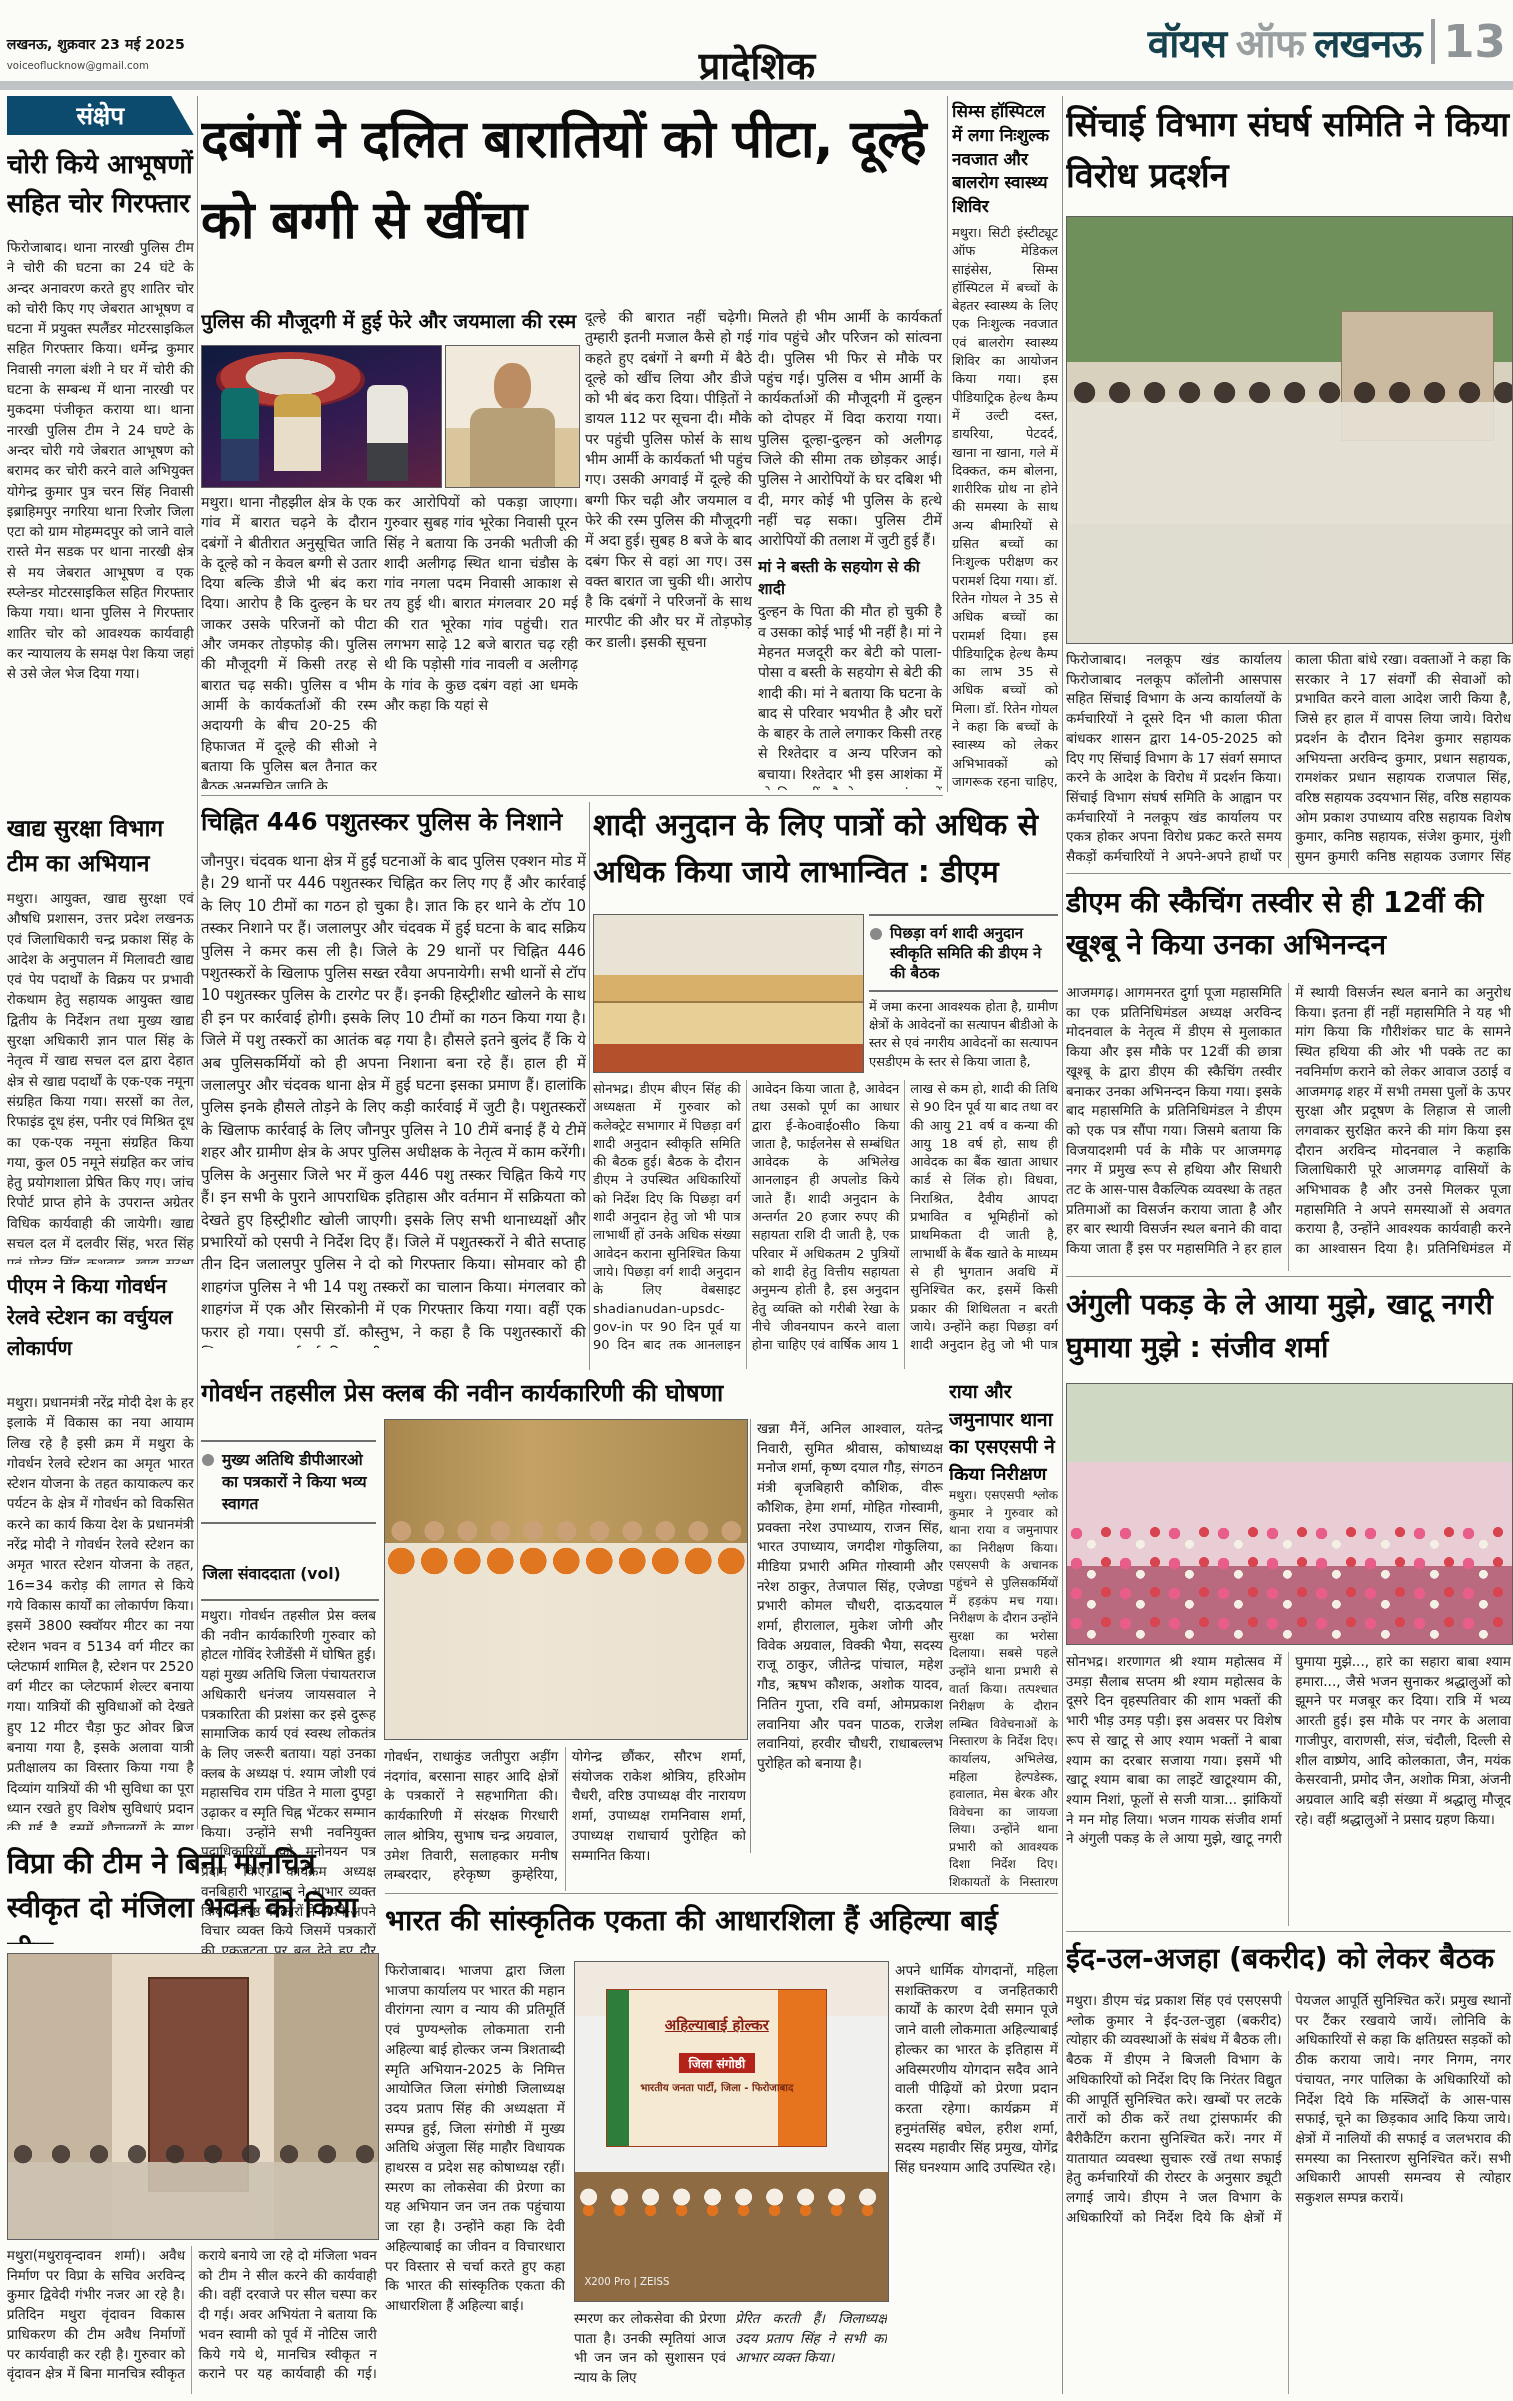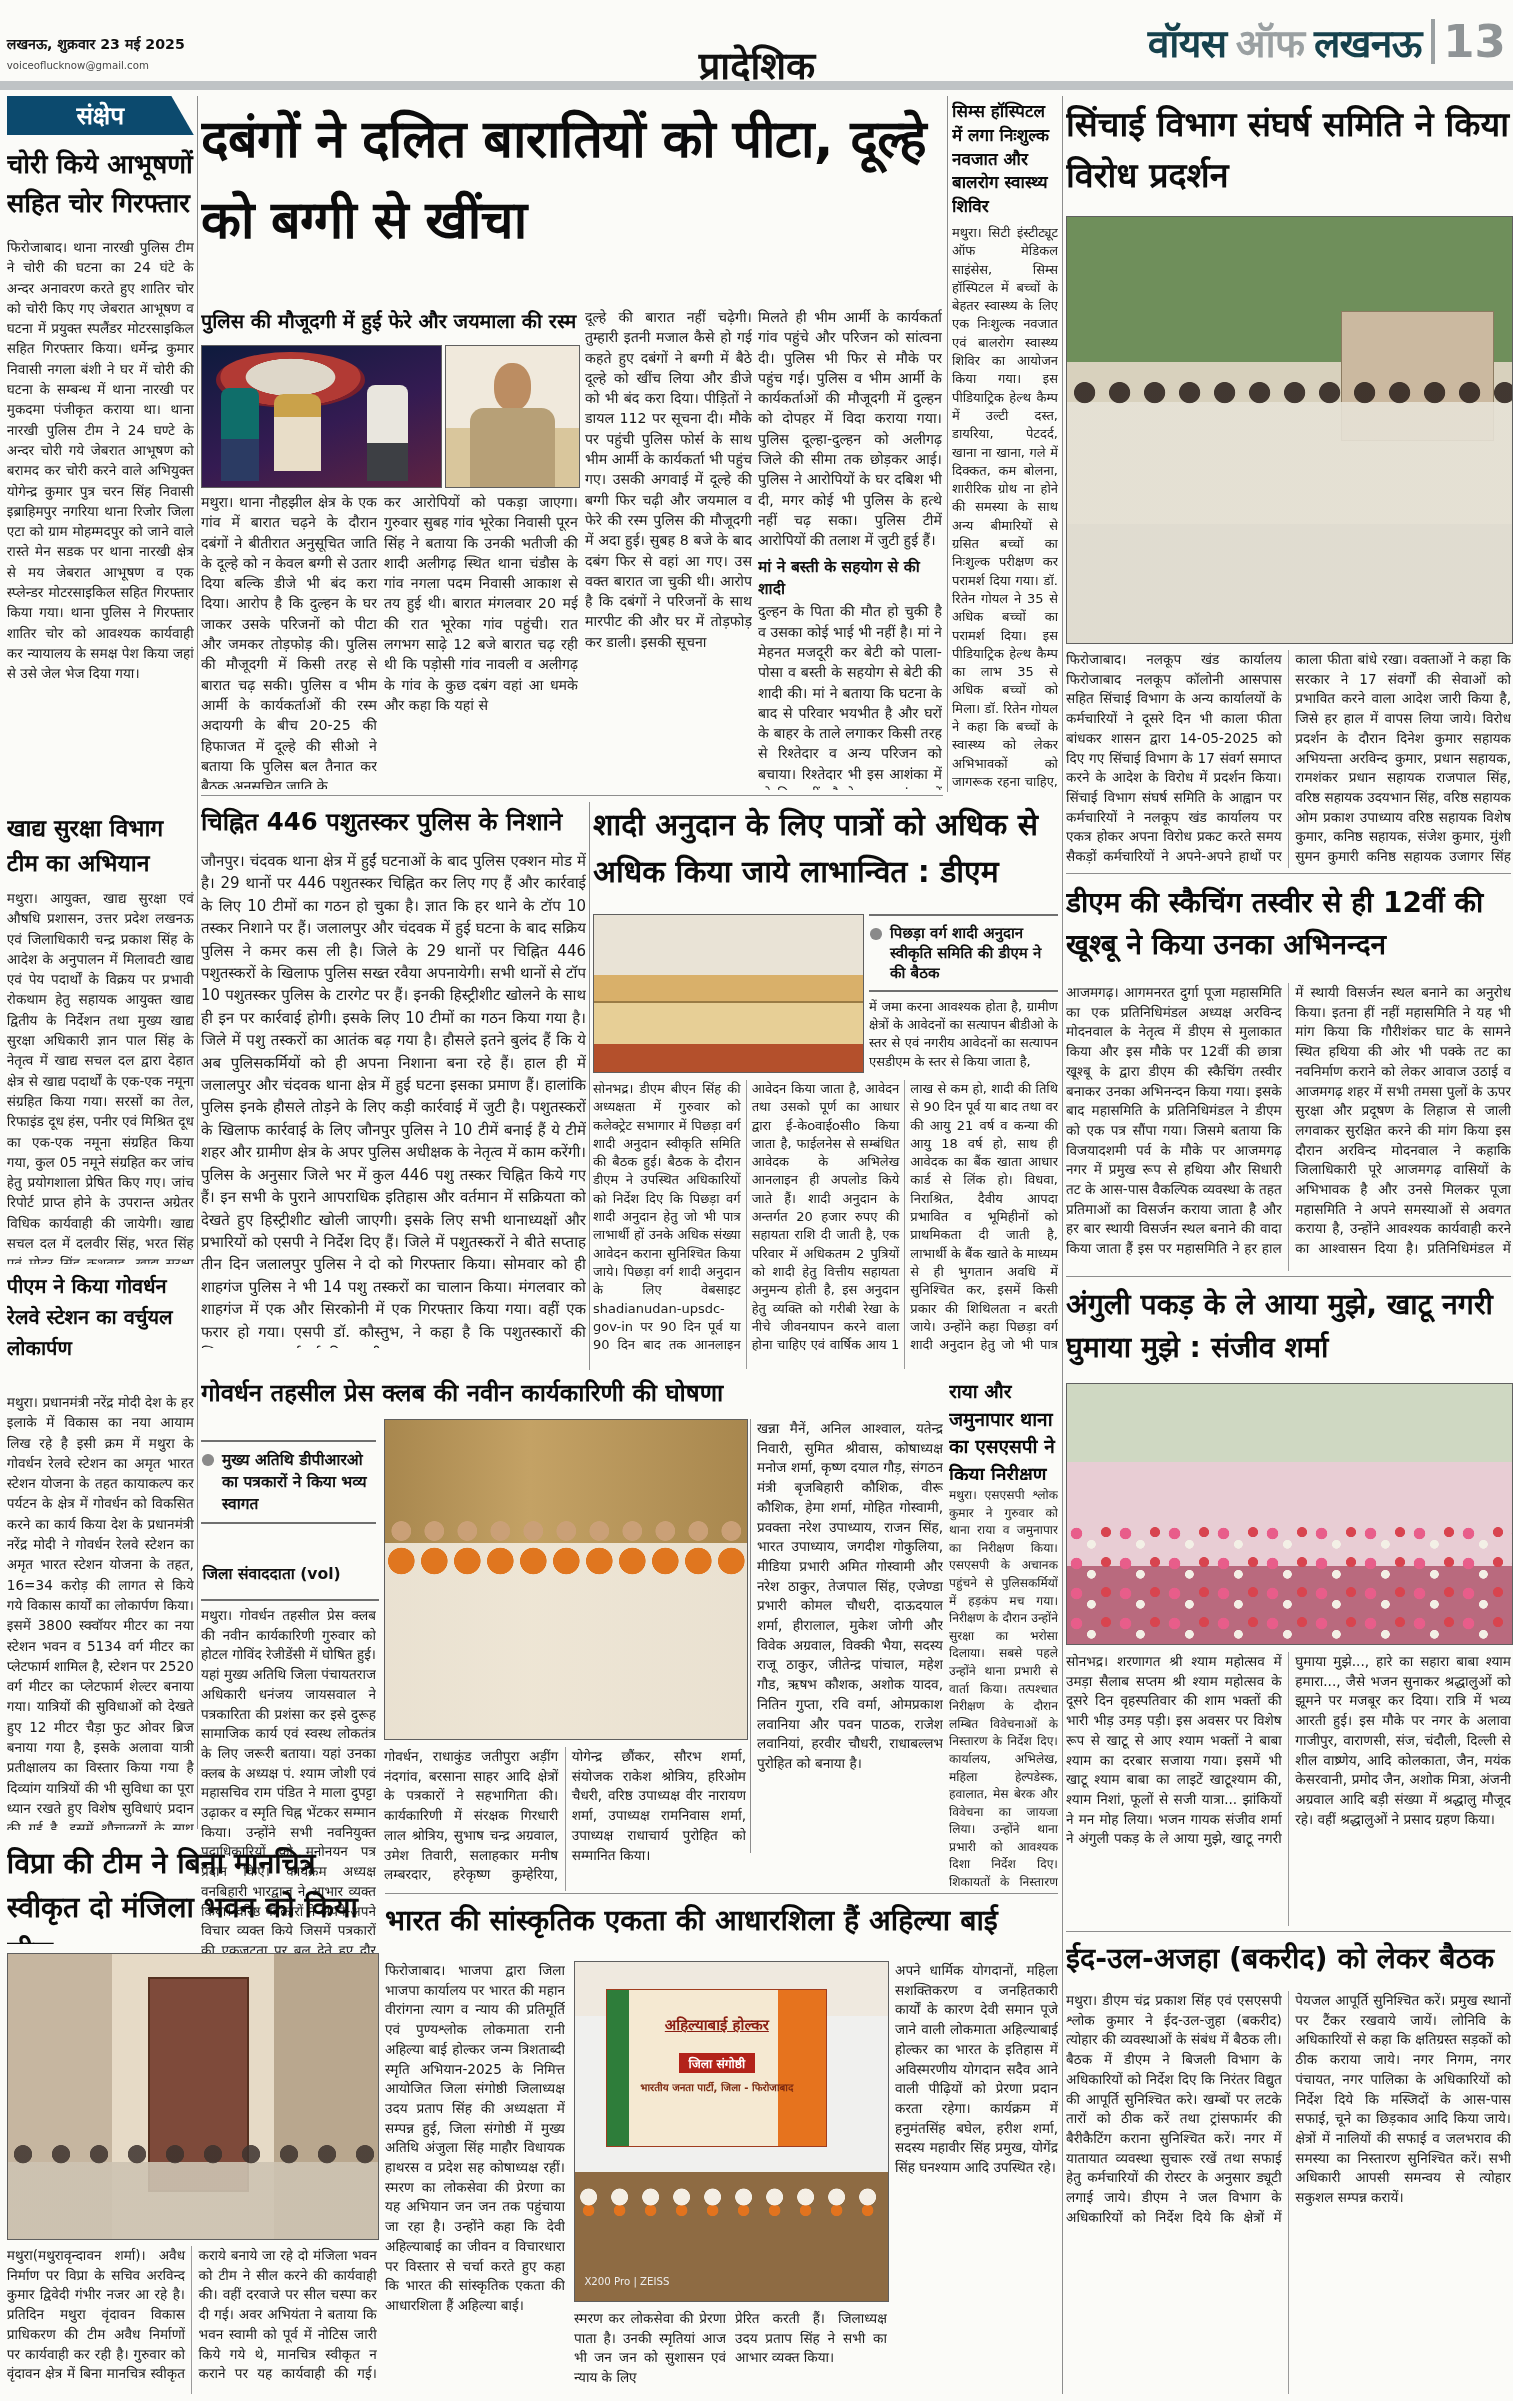--- a/index.html
+++ b/index.html
@@ -197,21 +197,21 @@
       <div class="b2">जिला संगोष्ठी</div>
       <div class="b3">भारतीय जनता पार्टी, जिला - फिरोजाबाद</div>
     </div>
     <div class="crowd" style="bottom:8%;height:26%;
          background-image:radial-gradient(circle 8.8px at 13.6px 11px,rgba(250,246,238,.95) 0 8.1px,transparent 8.8px),
                           radial-gradient(circle 6.1px at 13.6px 24.4px,#e2731e 0 5.4px,transparent 6.1px);
          background-size:31px 100%,31px 100%;"></div>
     <div class="wm">X200 Pro | ZEISS</div>
   </div>
   <div class="abs bt" style="left:574px;top:2309px;width:152px;height:85px;font-size:13.6px;line-height:19.7px;">स्मरण कर लोकसेवा की प्रेरणा पाता है। उनकी स्मृतियां आज भी जन जन को सुशासन एवं न्याय के लिए</div>
-  <div class="abs bt" style="left:735px;top:2309px;width:152px;height:85px;font-size:13.6px;line-height:19.7px;">प्रेरित करती हैं। जिलाध्यक्ष उदय प्रताप सिंह ने सभी का आभार व्यक्त किया।</div>
+  <div class="abs bt" style="left:735px;top:2309px;width:152px;height:85px;font-size:13.6px;line-height:19.7px;font-style:italic;">प्रेरित करती हैं। जिलाध्यक्ष उदय प्रताप सिंह ने सभी का आभार व्यक्त किया।</div>
   <div class="abs bt" style="left:895px;top:1961px;width:163px;height:433px;font-size:13.6px;line-height:19.7px;">अपने धार्मिक योगदानों, महिला सशक्तिकरण व जनहितकारी कार्यों के कारण देवी समान पूजे जाने वाली लोकमाता अहिल्याबाई होल्कर का भारत के इतिहास में अविस्मरणीय योगदान सदैव आने वाली पीढ़ियों को प्रेरणा प्रदान करता रहेगा। कार्यक्रम में हनुमंतसिंह बघेल, हरीश शर्मा, सदस्य महावीर सिंह प्रमुख, योगेंद्र सिंह घनश्याम आदि उपस्थित रहे।</div>
 
   <div class="abs hl" style="left:1066px;top:1284px;width:445px;height:91px;font-size:28.5px;line-height:1.5;">अंगुली पकड़ के ले आया मुझे, खाटू नगरी घुमाया मुझे : संजीव शर्मा</div>
   <div class="photo ph-khatu" style="left:1066px;top:1383px;width:445px;height:260px;">
     <div class="flowers"></div>
   </div>
   <div class="abs bt cols2" style="left:1066px;top:1652px;width:445px;height:274px;font-size:13.6px;line-height:19.7px;">सोनभद्र। शरणागत श्री श्याम महोत्सव में उमड़ा सैलाब सप्तम श्री श्याम महोत्सव के दूसरे दिन वृहस्पतिवार की शाम भक्तों की भारी भीड़ उमड़ पड़ी। इस अवसर पर विशेष रूप से खाटू से आए श्याम भक्तों ने बाबा श्याम का दरबार सजाया गया। इसमें भी खाटू श्याम बाबा का लाइटें खाटूश्याम की, श्याम निशां, फूलों से सजी यात्रा... झांकियों ने मन मोह लिया। भजन गायक संजीव शर्मा ने अंगुली पकड़ के ले आया मुझे, खाटू नगरी घुमाया मुझे..., हारे का सहारा बाबा श्याम हमारा..., जैसे भजन सुनाकर श्रद्धालुओं को झूमने पर मजबूर कर दिया। रात्रि में भव्य आरती हुई। इस मौके पर नगर के अलावा गाजीपुर, वाराणसी, संज, चंदौली, दिल्ली से शील वाष्र्णेय, आदि कोलकाता, जैन, मयंक केसरवानी, प्रमोद जैन, अशोक मित्रा, अंजनी अग्रवाल आदि बड़ी संख्या में श्रद्धालु मौजूद रहे। वहीं श्रद्धालुओं ने प्रसाद ग्रहण किया।</div>
 
   <div class="abs hl" style="left:1066px;top:1938px;width:445px;height:45px;font-size:28.5px;">ईद-उल-अजहा (बकरीद) को लेकर बैठक</div>
   <div class="abs bt cols2" style="left:1066px;top:1991px;width:445px;height:403px;font-size:13.6px;line-height:19.7px;">मथुरा। डीएम चंद्र प्रकाश सिंह एवं एसएसपी श्लोक कुमार ने ईद-उल-जुहा (बकरीद) त्योहार की व्यवस्थाओं के संबंध में बैठक ली। बैठक में डीएम ने बिजली विभाग के अधिकारियों को निर्देश दिए कि निरंतर विद्युत की आपूर्ति सुनिश्चित करे। खम्बों पर लटके तारों को ठीक करें तथा ट्रांसफार्मर की बैरीकैटिंग कराना सुनिश्चित करें। नगर में यातायात व्यवस्था सुचारू रखें तथा सफाई हेतु कर्मचारियों की रोस्टर के अनुसार ड्यूटी लगाई जाये। डीएम ने जल विभाग के अधिकारियों को निर्देश दिये कि क्षेत्रों में पेयजल आपूर्ति सुनिश्चित करें। प्रमुख स्थानों पर टैंकर रखवाये जायें। लोनिवि के अधिकारियों से कहा कि क्षतिग्रस्त सड़कों को ठीक कराया जाये। नगर निगम, नगर पंचायत, नगर पालिका के अधिकारियों को निर्देश दिये कि मस्जिदों के आस-पास सफाई, चूने का छिड़काव आदि किया जाये। क्षेत्रों में नालियों की सफाई व जलभराव की समस्या का निस्तारण सुनिश्चित करें। सभी अधिकारी आपसी समन्वय से त्योहार सकुशल सम्पन्न करायें।</div>

